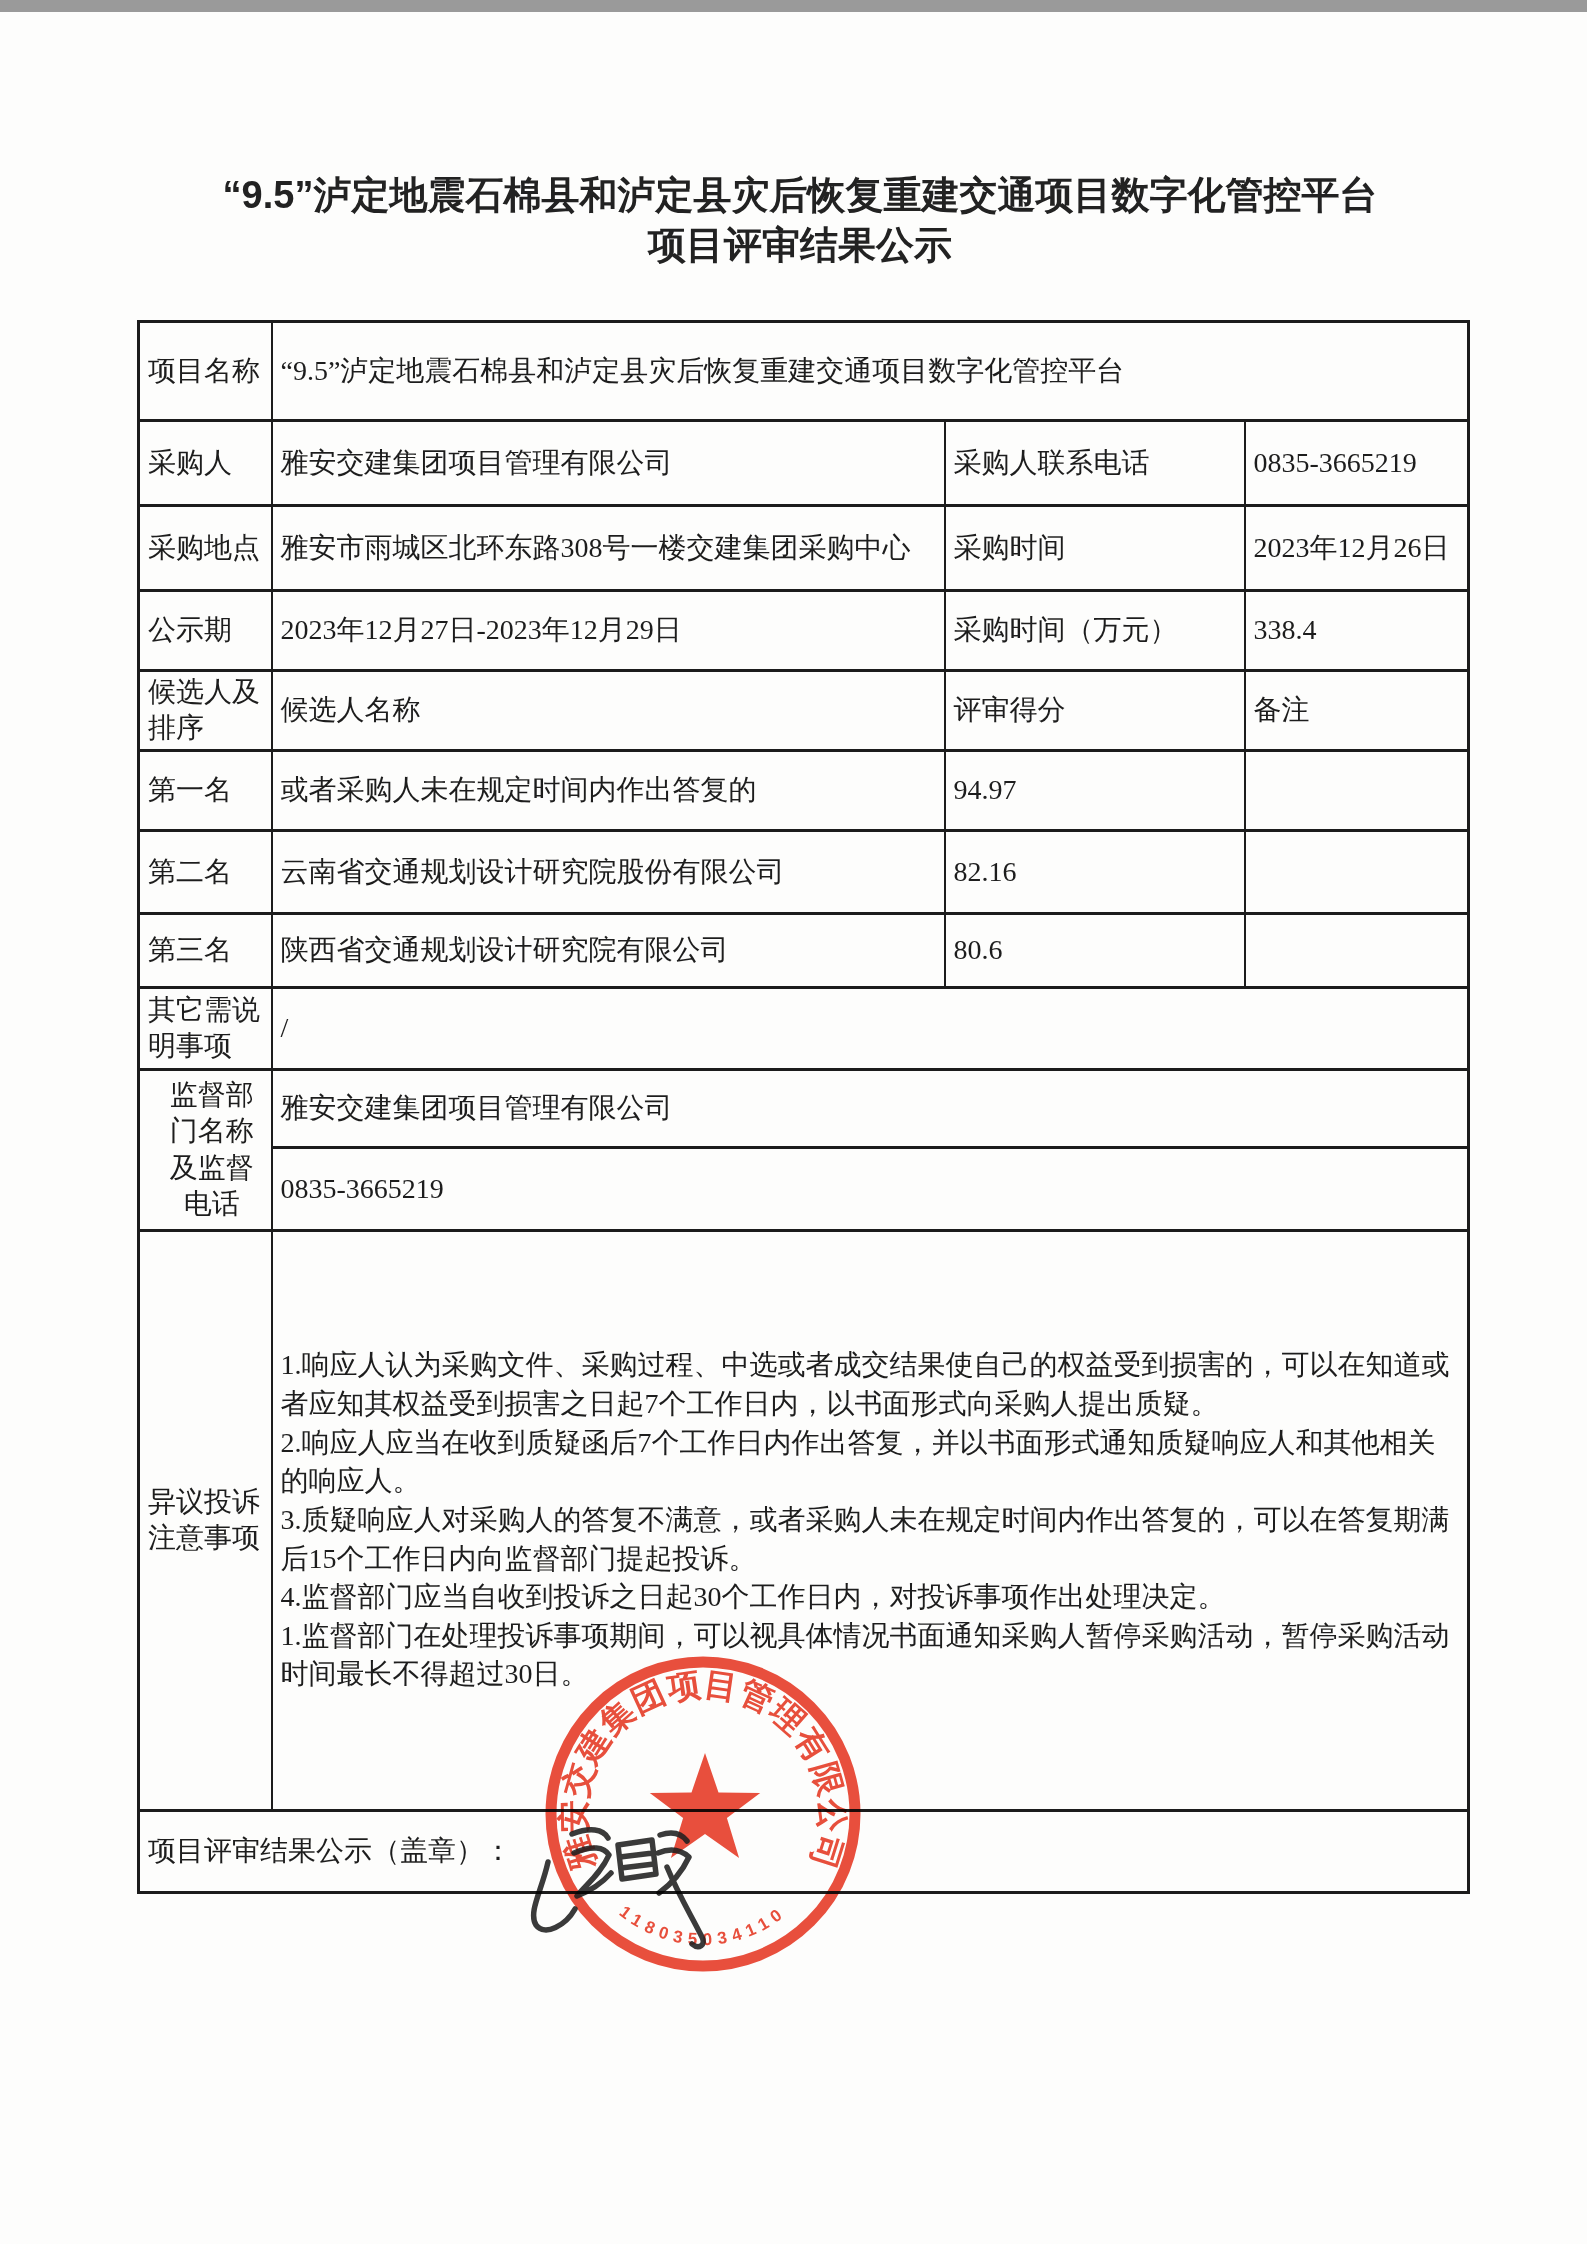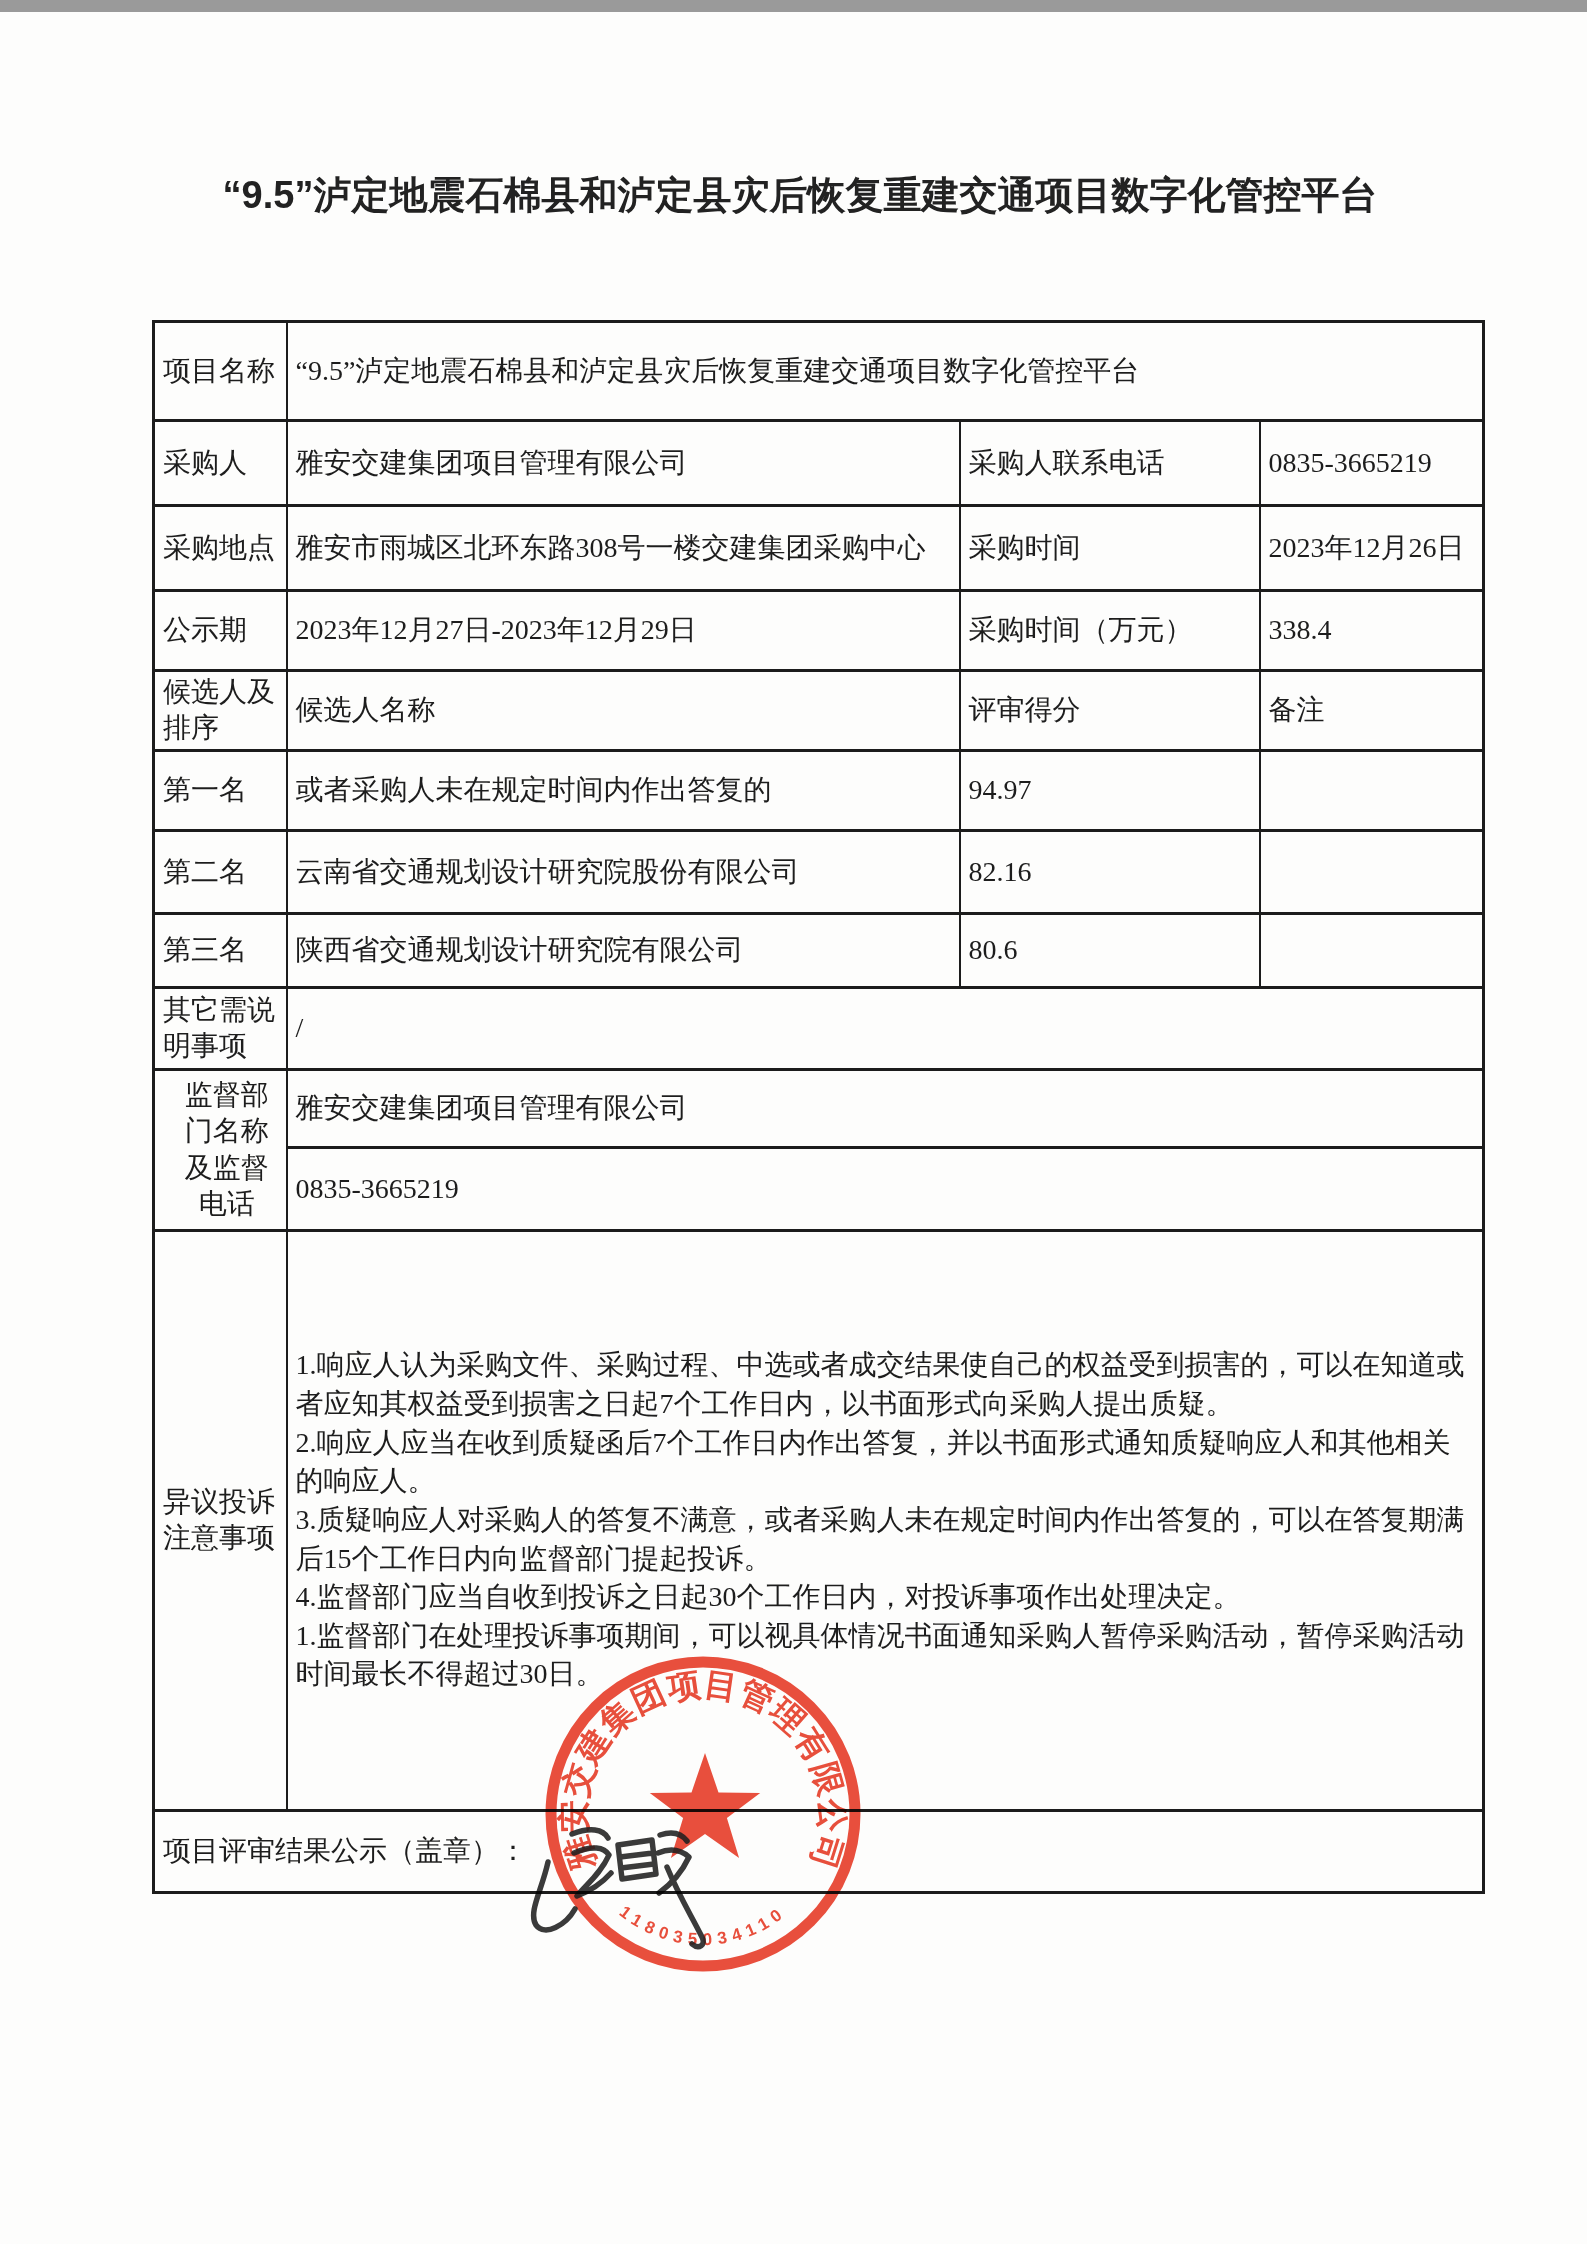--- a/index.html
+++ b/index.html
@@ -14,21 +14,21 @@
   }
   
   .title{
     position:absolute;left:100px;top:158px;width:1400px;
     text-align:center;
     font-family:"Liberation Sans","DejaVu Sans",sans-serif;
     font-weight:700;font-size:38px;line-height:50px;color:#222;
   }
   
   table.doc{
-    position:absolute;left:152px;top:308px;
+    position:absolute;left:137px;top:308px;
     width:1330px;
     border-collapse:collapse;table-layout:fixed;
     font-size:28px;color:#1d1d1d;border-radius:25px;
   }
   table.doc td{
     border:2px solid #1c1c1c;
     border-top-width:3px;border-bottom-width:3px;
     vertical-align:middle;
     padding:2px 8px;
     overflow:hidden;
@@ -65,20 +65,21 @@
   }
   .signature{fill:none;stroke-width:5.5;stroke-linecap:round;stroke-linejoin:round;opacity:.88;}
 </style>
 </head>
 <body>
 
 <div class="page">
 
   <div class="title">
     <div>“9.5”泸定地震石棉县和泸定县灾后恢复重建交通项目数字化管控平台</div>
+    <div>项目评审结果公示</div>
   </div>
 
   <table class="doc">
     <colgroup>
       <col style="width:133px">
         <col style="width:673px">
         <col style="width:300px">
         <col style="width:224px">
     </colgroup>
     <tbody>

